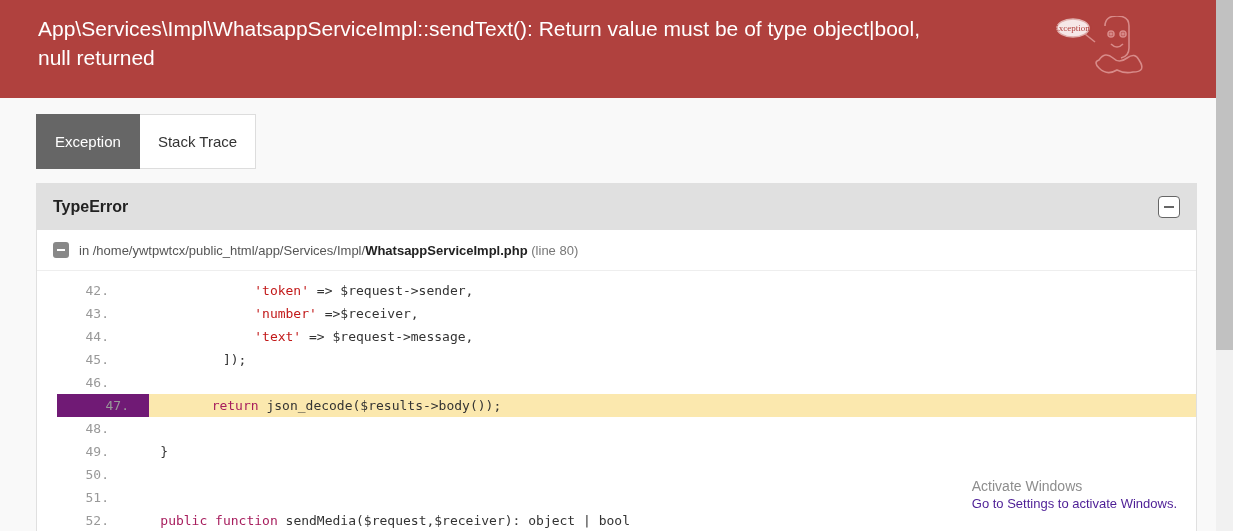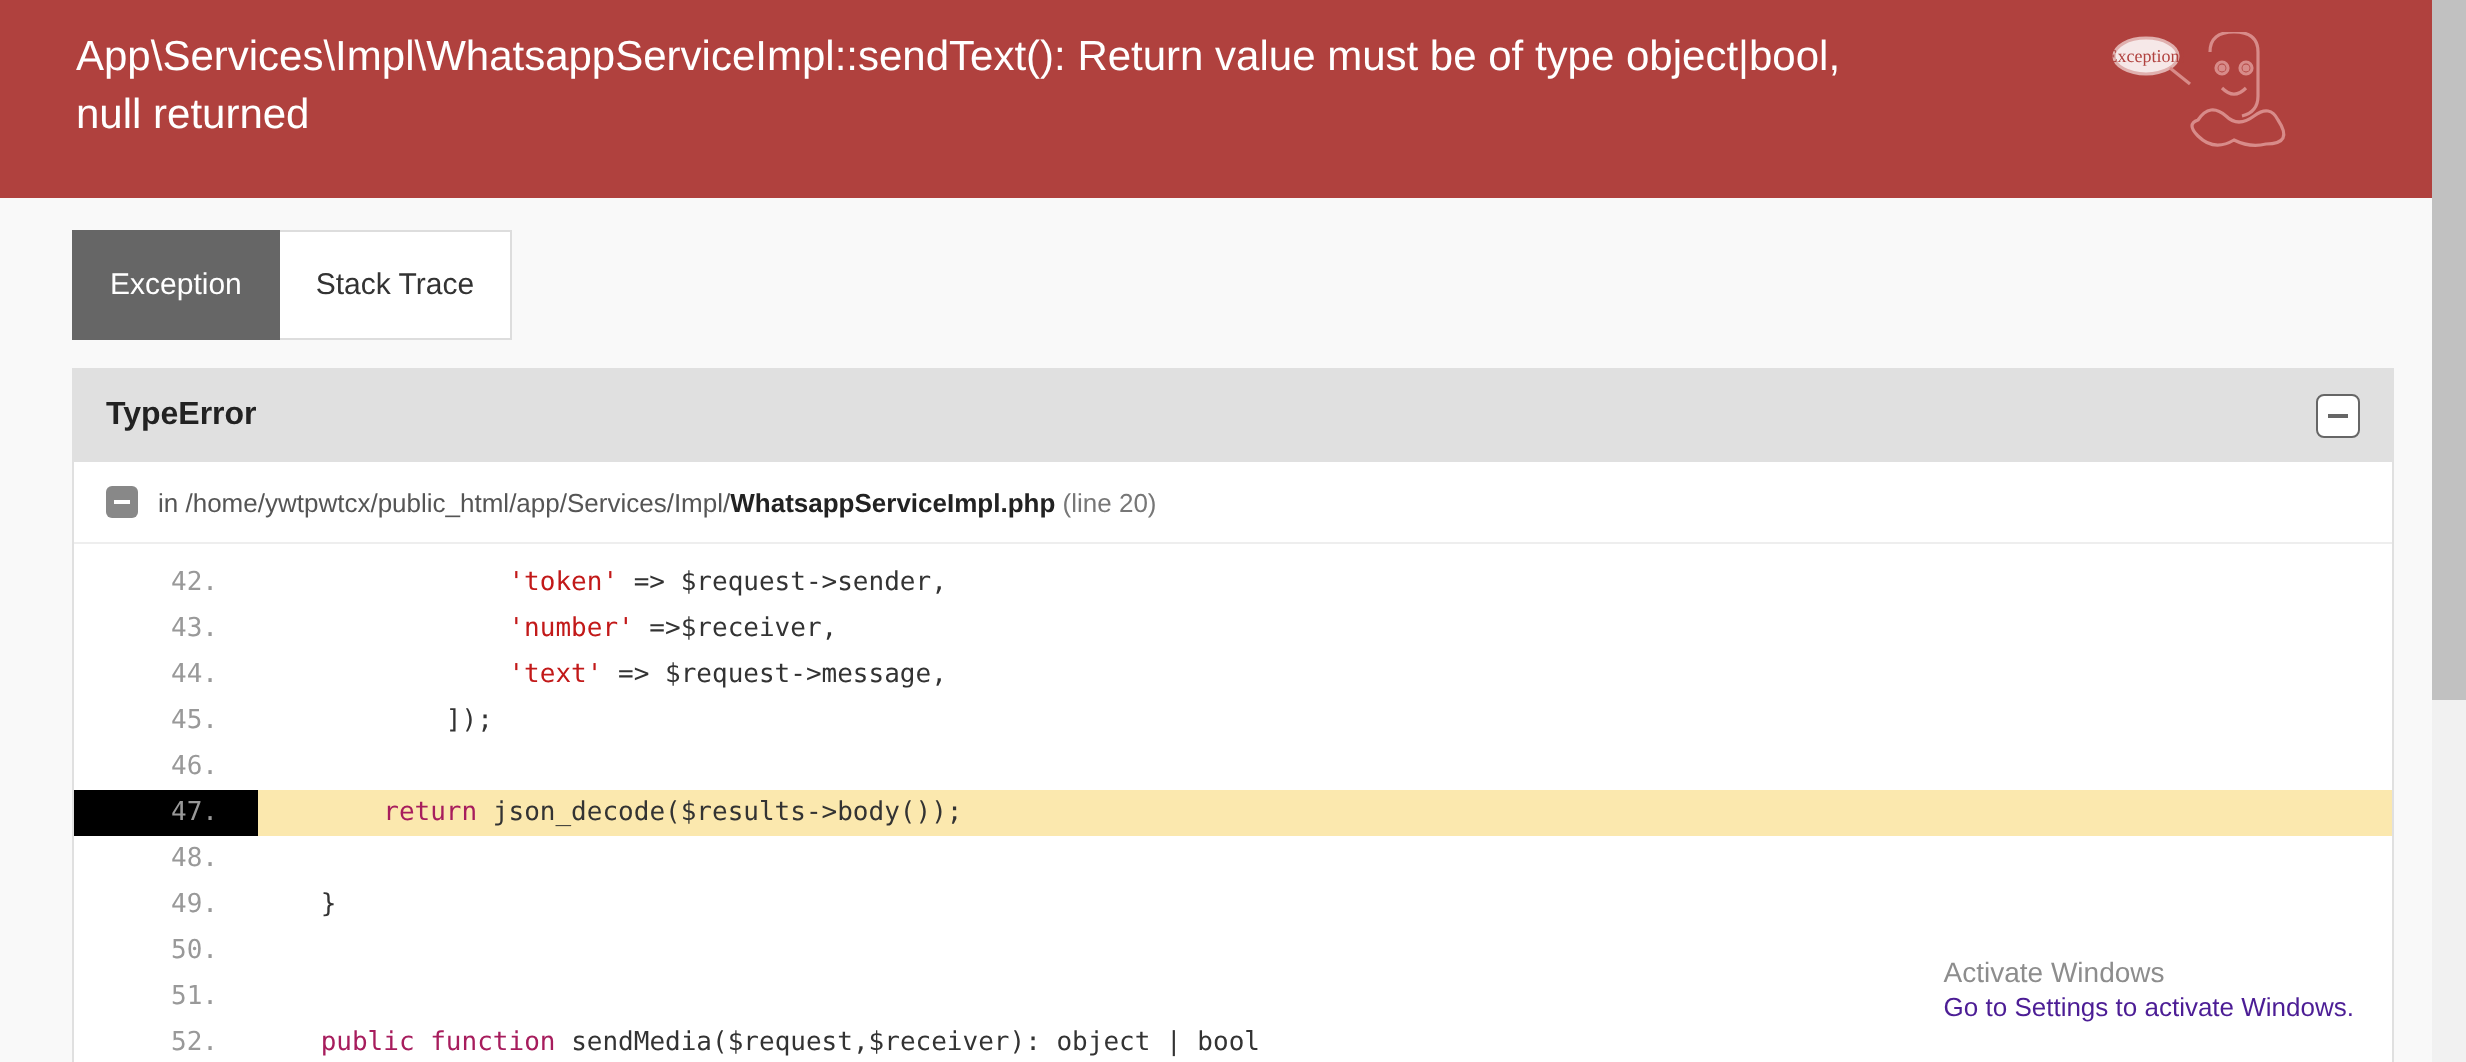--- a/index.html
+++ b/index.html
@@ -21,21 +21,21 @@
 .toggle-btn .bar { width:10px; height:2px; background:#666; }
 .file-row { padding:12px 16px; font-size:13px; color:#555; display:flex; align-items:center; gap:10px; border-bottom:1px solid #eee; }
 .file-row .mini { width:16px; height:16px; background:#888; border-radius:3px; display:flex; align-items:center; justify-content:center; flex-shrink:0; }
 .file-row .mini .bar { width:8px; height:2px; background:#fff; }
 .file-path strong { color:#222; }
 .file-path .line { color:#777; }
 .code { font-family:Consolas,Monaco,monospace; font-size:13px; line-height:23px; padding-top:8px; padding-bottom:8px; }
 .code-line { display:flex; }
 .code-line .ln { width:92px; text-align:right; padding-right:20px; color:#999; flex-shrink:0; user-select:none; }
 .code-line .src { flex:1; white-space:pre; padding-right:12px; }
-.code-line.hl { background:#000000; }
+.code-line.hl { background:#701a75;margin-left:20px; }
 .code-line.hl .src { background:#fbe8ae; }
 .k { color:#a71d5d; }
 .s { color:#c21919; }
 .fn { color:#333; }
 .v { color:#333; }
 .p { color:#333; }
 .watermark { position:absolute; right:56px; bottom:20px; text-align:left; color:#8b8b8b; pointer-events:none; }
 .watermark .t1 { font-size:14px; color:#8d8d8d; }
 .watermark .t2 { font-size:13px; color:#4c1d95; margin-top:2px; }
 </style>
@@ -74,21 +74,21 @@
       <div class="toggle-btn">
           <div class="bar"></div>
         </div>
     </div>
 
     <div class="file-row">
       <div class="mini">
           <div class="bar"></div>
         </div>
       <span class="file-path">
-        <span>in /home/ywtpwtcx/public_html/app/Services/Impl/</span><strong>WhatsappServiceImpl.php</strong><span class="line"> (line 20)</span>
+        <span>in /home/ywtpwtcx/public_html/app/Services/Impl/</span><strong>WhatsappServiceImpl.php</strong><span class="line"> (line 80)</span>
       </span>
     </div>
 
     <div class="code" id="code">
         <div class="code-line">
           <div class="ln">42.</div>
           <div class="src">                <span class="s">'token'</span><span class="p"> =&gt; </span><span class="v">$request-&gt;sender</span><span class="p">,</span></div>
         </div>
         <div class="code-line">
           <div class="ln">43.</div>

